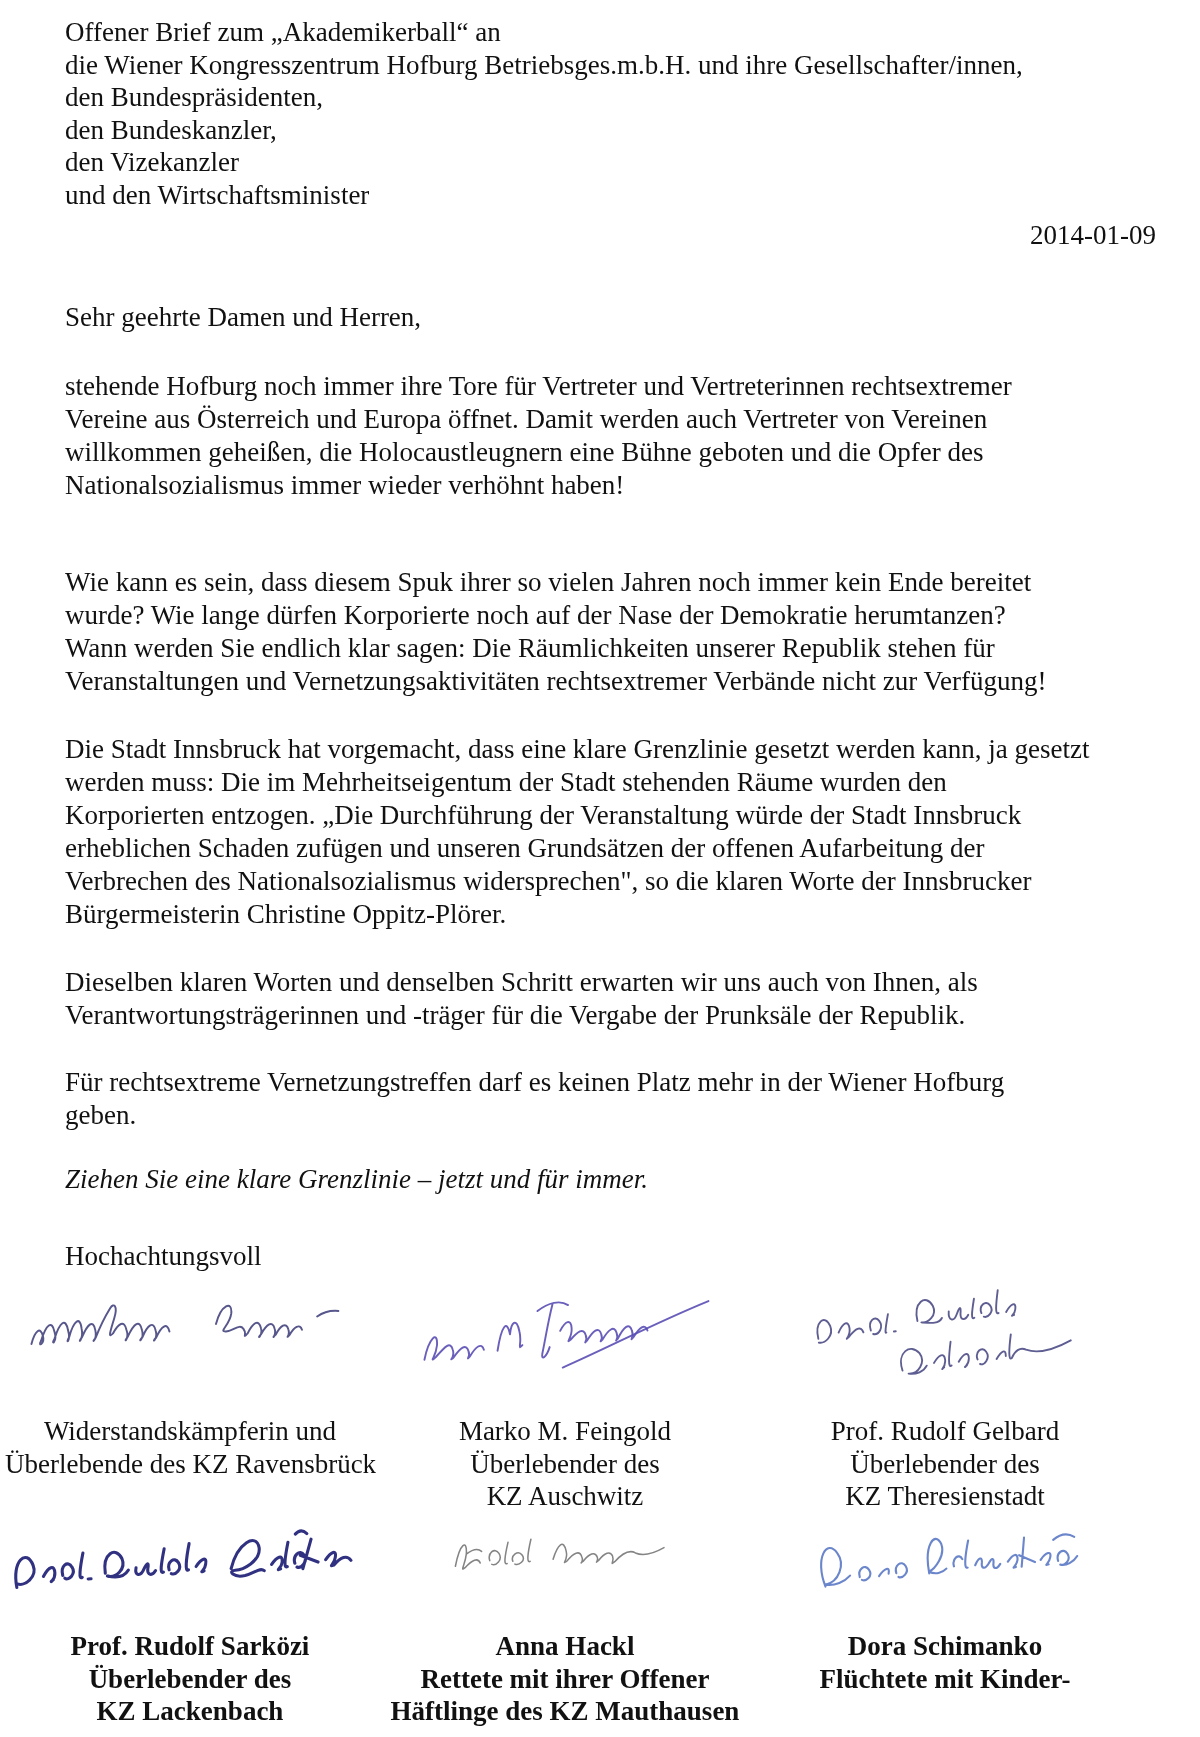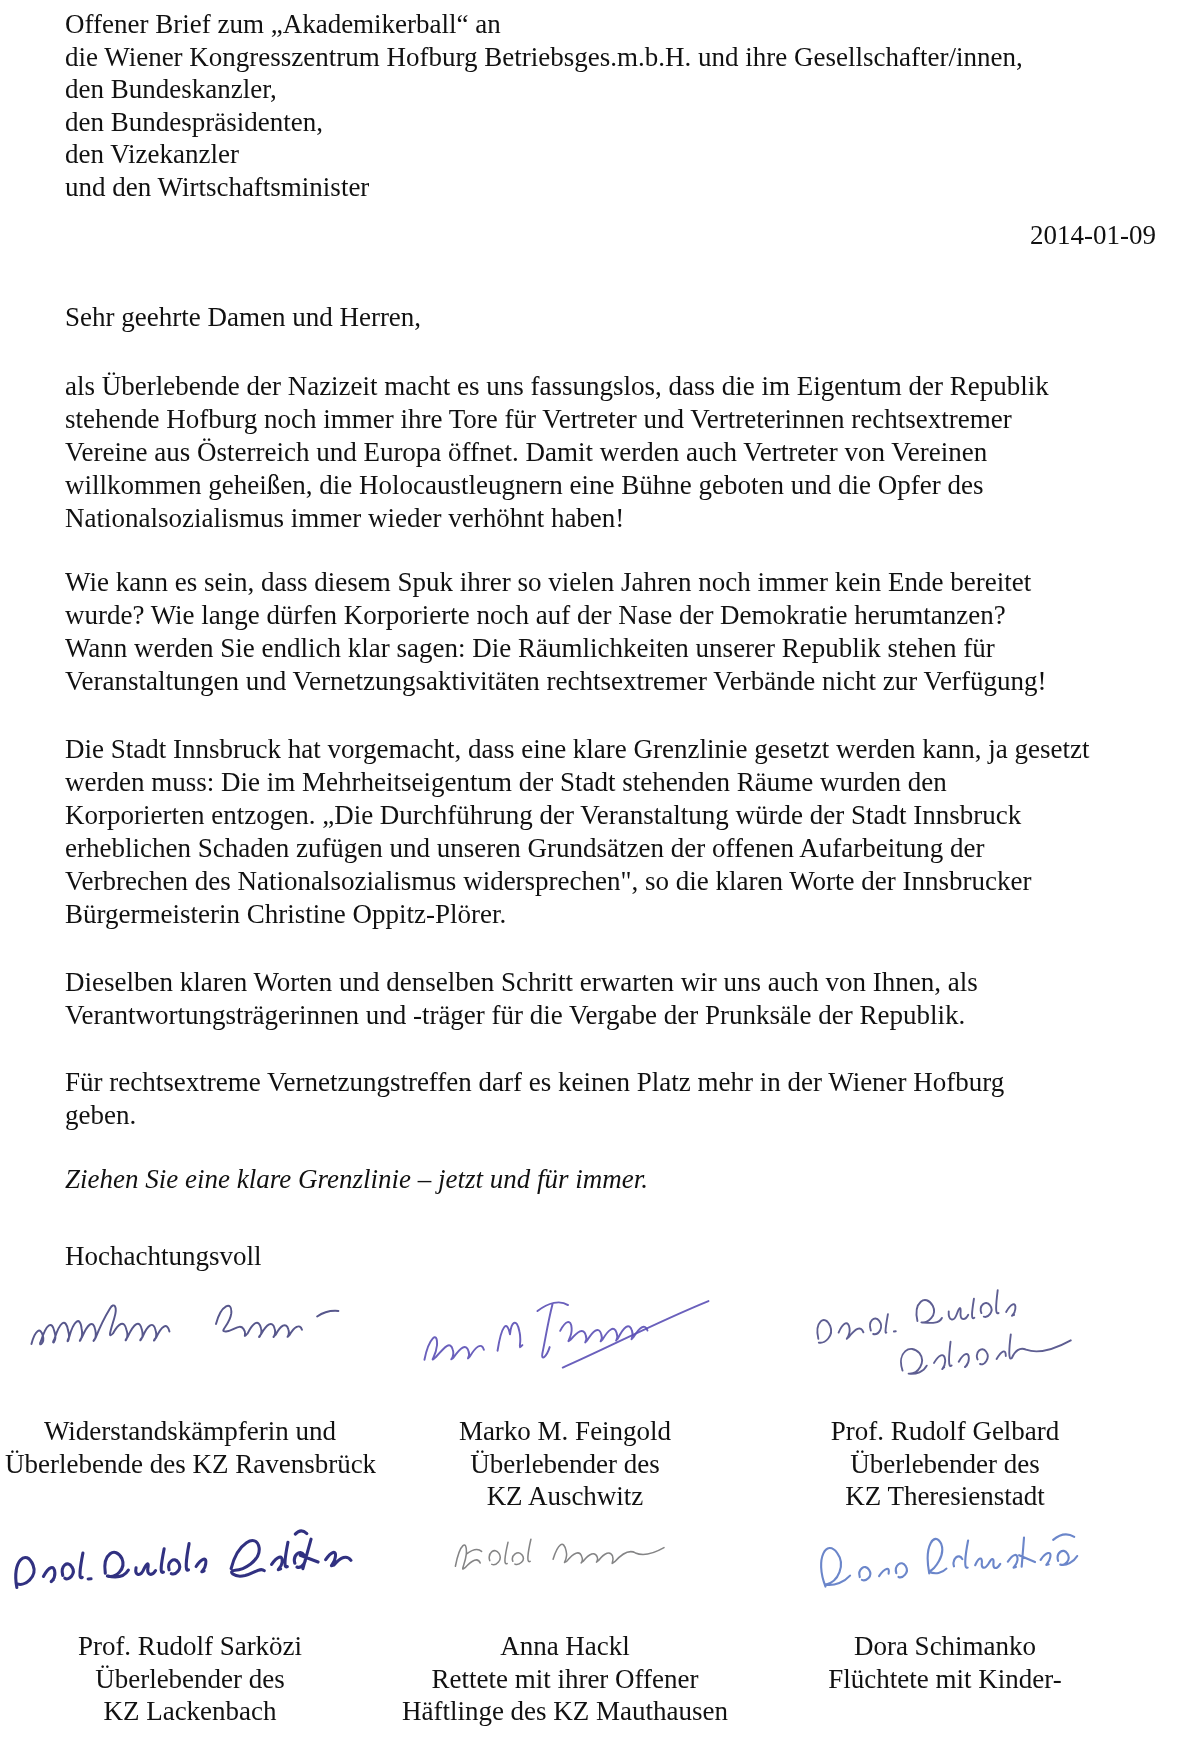--- a/index.html
+++ b/index.html
@@ -4,37 +4,37 @@
 <style>
   html,body { margin:0; padding:0; background:#ffffff; }
   .page {
     position:relative; width:1200px; height:1737px;
     background:#ffffff; color:#111111;
     font-family:"Liberation Serif", serif;
     font-size:27px; overflow:hidden;
   }
   .abs { position:absolute; left:65px; }
   .ln { white-space:nowrap; }
-  .recipient { top:8px; line-height:32.5px; }
+  .recipient { top:16px; line-height:32.5px; }
   .date-line { position:absolute; left:auto; right:44px; top:220px; text-align:right; white-space:nowrap; }
   .salutation { top:302px; }
   .para { line-height:33px; }
   .p0 { top:370px; }
   .p1 { top:566px; }
   .p2 { top:733px; }
   .p3 { top:966px; }
   .p4 { top:1066px; }
   .p5 { top:1163px;font-style:italic; }
   .closing { top:1241px; }
   .sig-row {
     position:absolute; left:5px; width:1130px;
     display:grid; grid-template-columns:370px 380px 380px;
   }
   .row1 { top:1282px; }
-  .row2 { top:1518px; }
+  .row2 { top:1518px;font-weight:bold; }
   .sig-cell { text-align:center; }
   .sig-area { position:relative; height:133px; }
   .row2 .sig-area { height:112px; }
   .sig-area svg { display:block; margin:0 auto; }
   .sig-name, .sig-role { line-height:32.5px; white-space:nowrap; }
   .svg-sasso     { margin-top:18px; transform:rotate(-2deg); }
   .svg-feingold  { margin-top:26px; transform:rotate(-4deg); }
   .svg-gelbard   { margin-top:2px;  transform:rotate(-7deg); }
   .svg-sarkoezi  { margin-top:10px; transform:rotate(-3deg); }
   .svg-hackl     { margin-top:26px; transform:rotate(-3deg); }
@@ -42,32 +42,31 @@
   svg path { fill:none; stroke-linecap:round; stroke-linejoin:round; }
 </style>
 </head>
 <body>
 
 <div class="page">
 
   <div class="abs recipient">
     <div class="ln">Offener Brief zum „Akademikerball“ an</div>
     <div class="ln">die Wiener Kongresszentrum Hofburg Betriebsges.m.b.H. und ihre Gesellschafter/innen,</div>
+    <div class="ln">den Bundespräsidenten,</div>
     <div class="ln">den Bundeskanzler,</div>
-    <div class="ln">den Bundespräsidenten,</div>
     <div class="ln">den Vizekanzler</div>
     <div class="ln">und den Wirtschaftsminister</div>
   </div>
 
   <div class="date-line">2014-01-09</div>
 
   <div class="abs salutation">Sehr geehrte Damen und Herren,</div>
 
   <div class="abs para p0">
-    <div class="ln">als Überlebende der Nazizeit macht es uns fassungslos, dass die im Eigentum der Republik</div>
     <div class="ln">stehende Hofburg noch immer ihre Tore für Vertreter und Vertreterinnen rechtsextremer</div>
     <div class="ln">Vereine aus Österreich und Europa öffnet. Damit werden auch Vertreter von Vereinen</div>
     <div class="ln">willkommen geheißen, die Holocaustleugnern eine Bühne geboten und die Opfer des</div>
     <div class="ln">Nationalsozialismus immer wieder verhöhnt haben!</div>
   </div>
 
   <div class="abs para p1">
     <div class="ln">Wie kann es sein, dass diesem Spuk ihrer so vielen Jahren noch immer kein Ende bereitet</div>
     <div class="ln">wurde? Wie lange dürfen Korporierte noch auf der Nase der Demokratie herumtanzen?</div>
     <div class="ln">Wann werden Sie endlich klar sagen: Die Räumlichkeiten unserer Republik stehen für</div>

